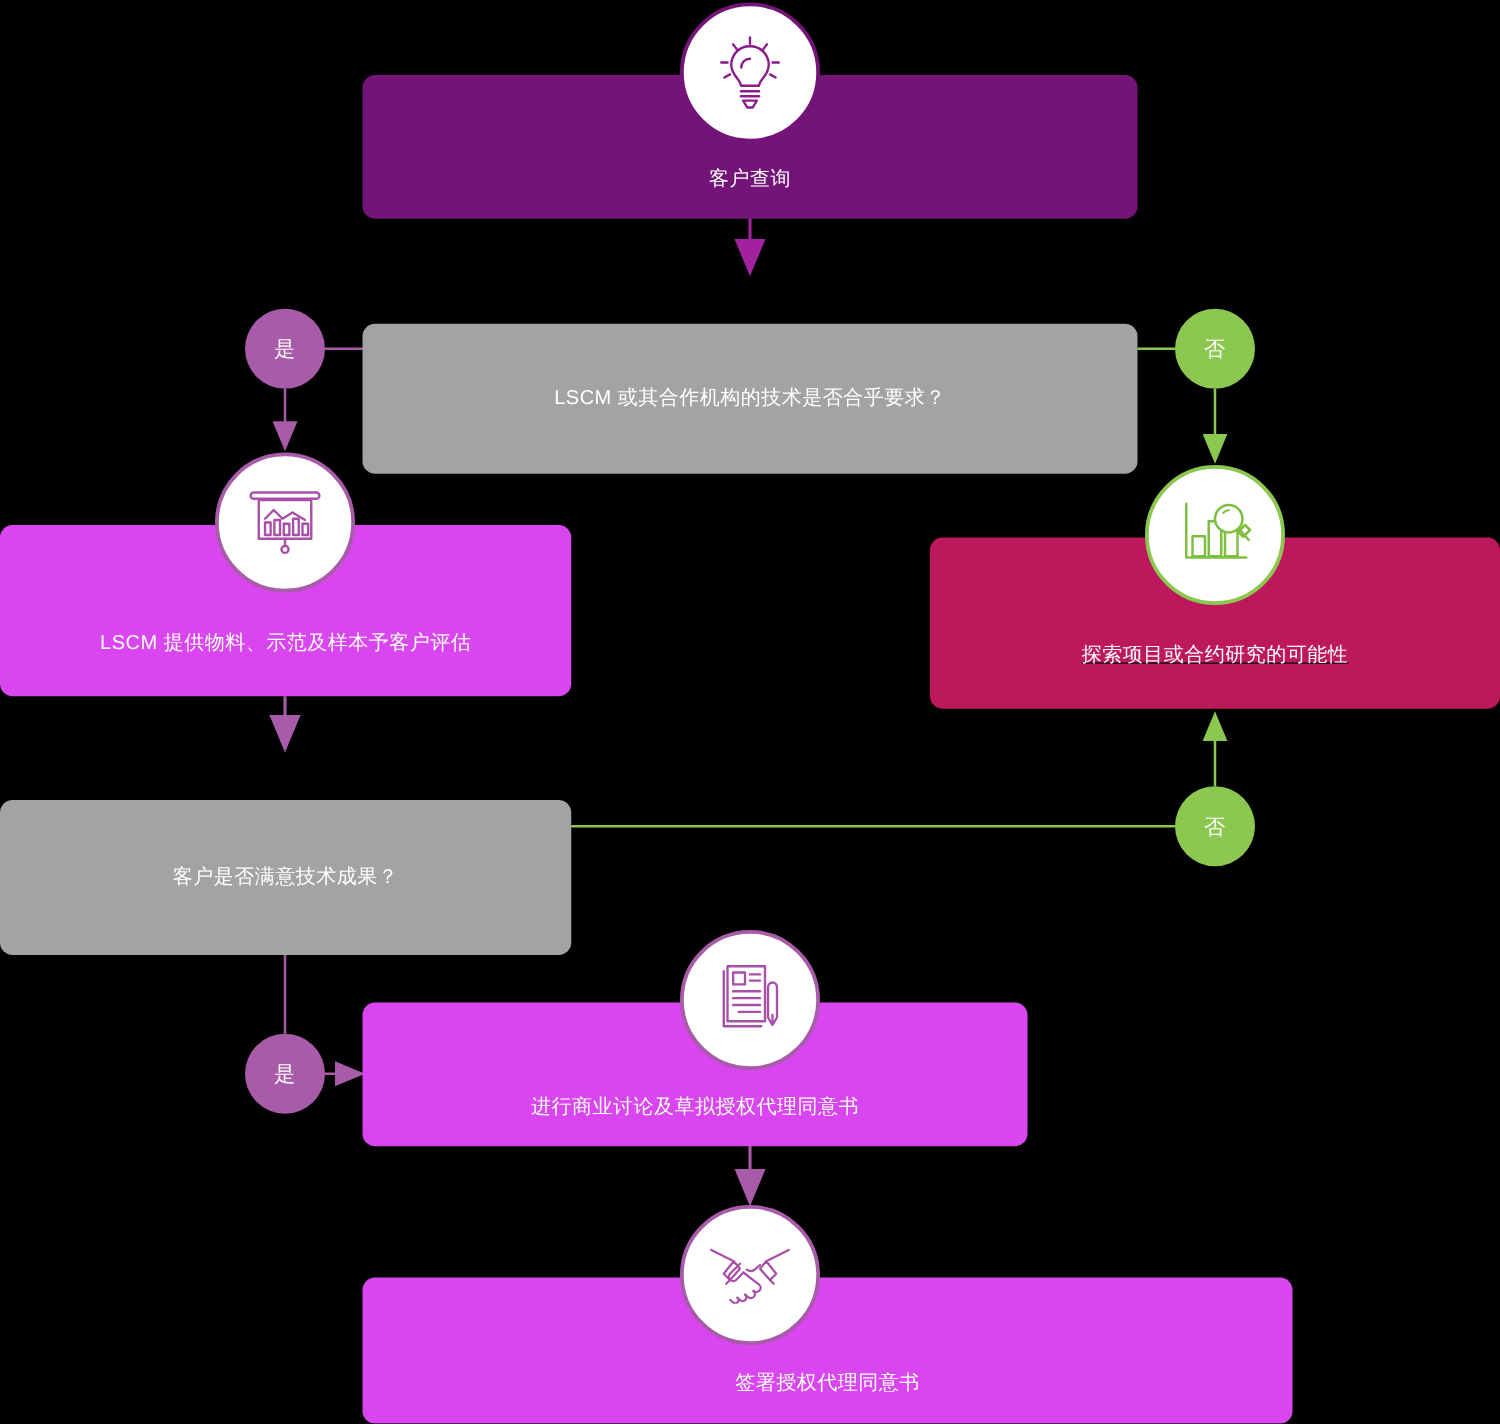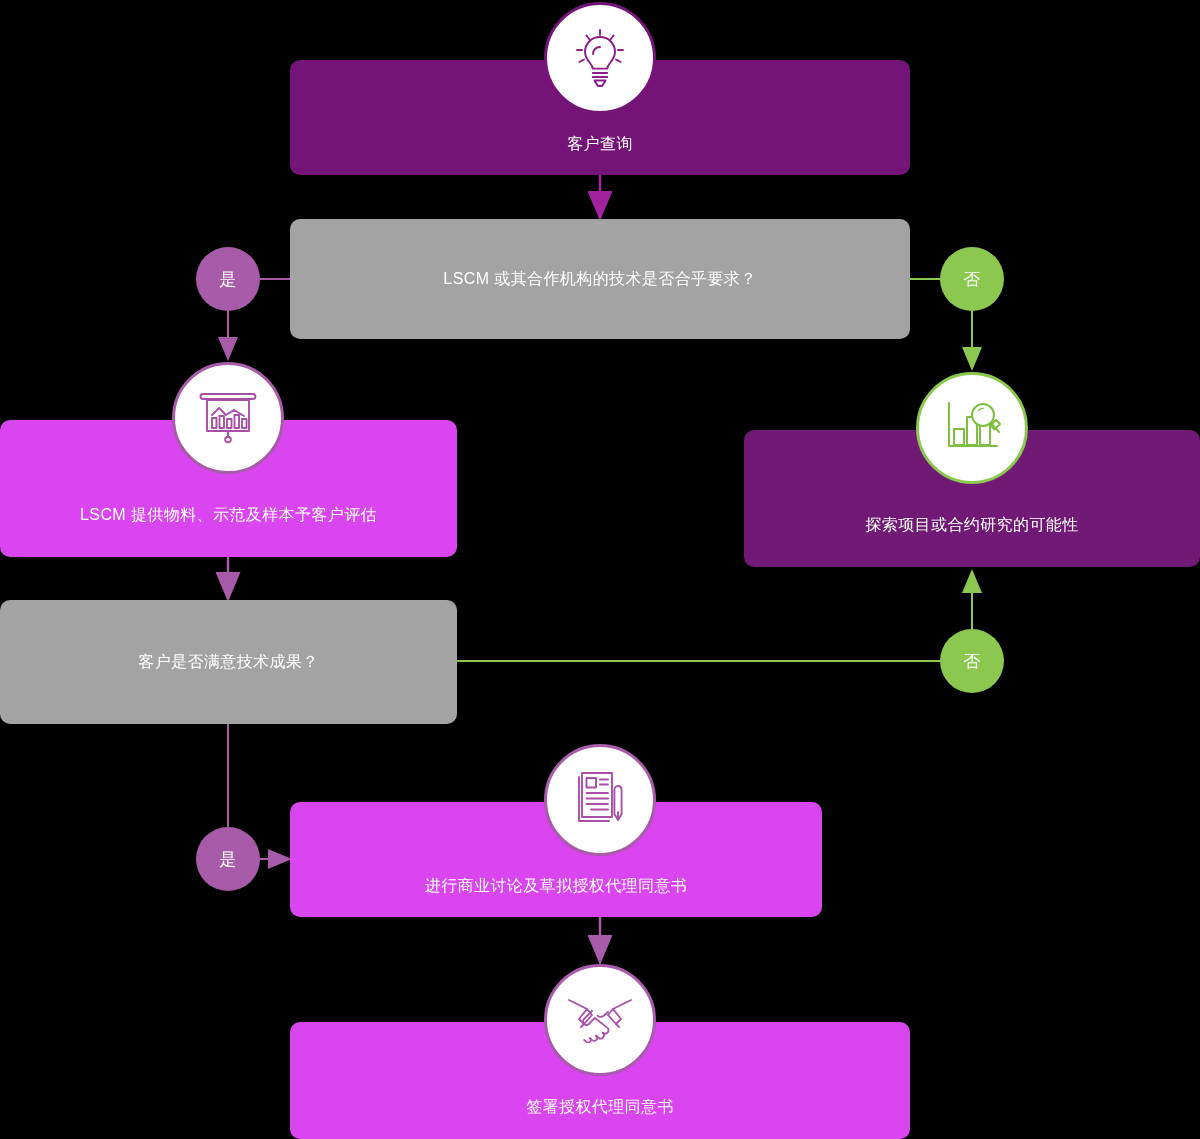--- a/index.html
+++ b/index.html
@@ -41,22 +41,22 @@
     color: #ffffff;
     font-size: 16px;
     line-height: 1.45;
     text-align: center;
     padding: 0 22px;
     letter-spacing: .4px;
     white-space: nowrap;
   }
   .box.process-dark   { background: #741478; }
   .box.process-light  { background: #d946ef; }
-  .box.process-green  { background: #701a75; }
-  .box.decision       { background: #a3a3a3; }
+  .box.process-green  { background: #be185d; text-decoration: underline; }
+  .box.decision       { background: #a3a3a3; margin-top: 40px; }
 
   
   .box.has-icon .box-label { transform: translateY(26px); }
 
   
   .icon-bubble {
     position: absolute;
     width: 112px;
     height: 112px;
     border-radius: 50%;
@@ -216,21 +216,21 @@
       <line x1="29" y1="14.5" x2="37" y2="14.5"></line>
       <line x1="15.5" y1="23" x2="37" y2="23"></line>
       <line x1="15.5" y1="28.5" x2="37" y2="28.5"></line>
       <line x1="15.5" y1="34" x2="37" y2="34"></line>
       <line x1="20" y1="39.5" x2="37" y2="39.5"></line>
       <path d="M47 16 c2.2 0 3.6 1.8 3.6 4 v24 l-3.6 6 l-3.6 -6 v-24 c0-2.2 1.4-4 3.6-4 z"></path>
       <line x1="47" y1="42" x2="47" y2="49"></line>
     </svg>
   </div>
 
-  <div class="box process-light has-icon" style="left:290px; top:1022px; width:620px; height:117px;">
+  <div class="box process-light has-icon" style="left:290px; top:1022px; width:744px; height:117px;">
     <div class="box-label">签署授权代理同意书</div>
   </div>
   <div class="icon-bubble ring-light" style="left:544px; top:964px;">
     <svg width="66" height="46" viewBox="0 0 66 46" fill="none" stroke="#a84fa8" stroke-width="1.8" stroke-linecap="round" stroke-linejoin="round">
       <line x1="2" y1="3" x2="20" y2="12"></line>
       <line x1="64" y1="3" x2="46" y2="12"></line>
       <path d="M20 12 l-8 10 l5 5 l8 -9 z"></path>
       <path d="M46 12 l8 10 l-5 5 l-8 -9 z"></path>
       <path d="M25 14 l-8 8 c-1.5 1.6 -1.3 3.6 .3 5 c1.6 1.3 3.7 1 5 -.4 l5.4 -5.6"></path>
       <path d="M27.7 21 c4.5 3.5 8.5 6.5 12.5 9.6 c1.6 1.3 1.8 3.3 .5 4.8 c-1.3 1.4 -3.4 1.6 -4.9 .4"></path>

